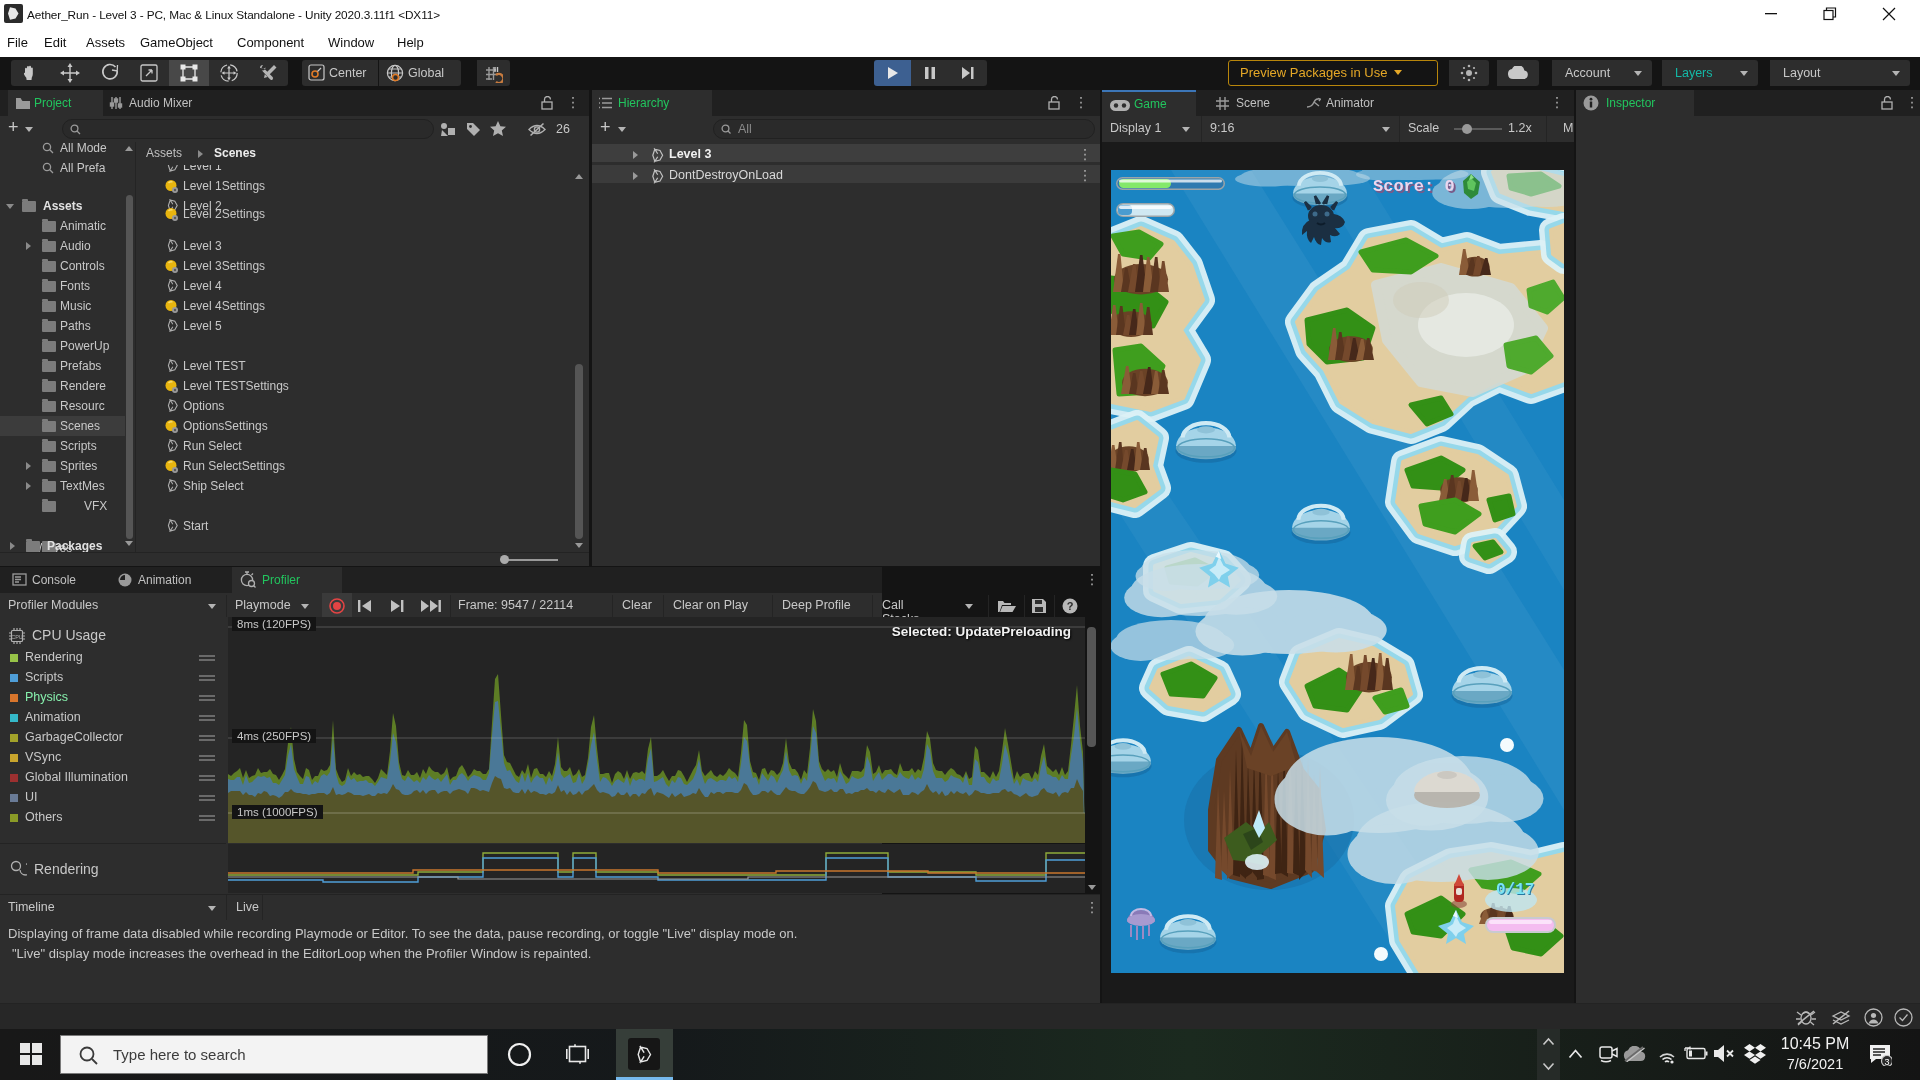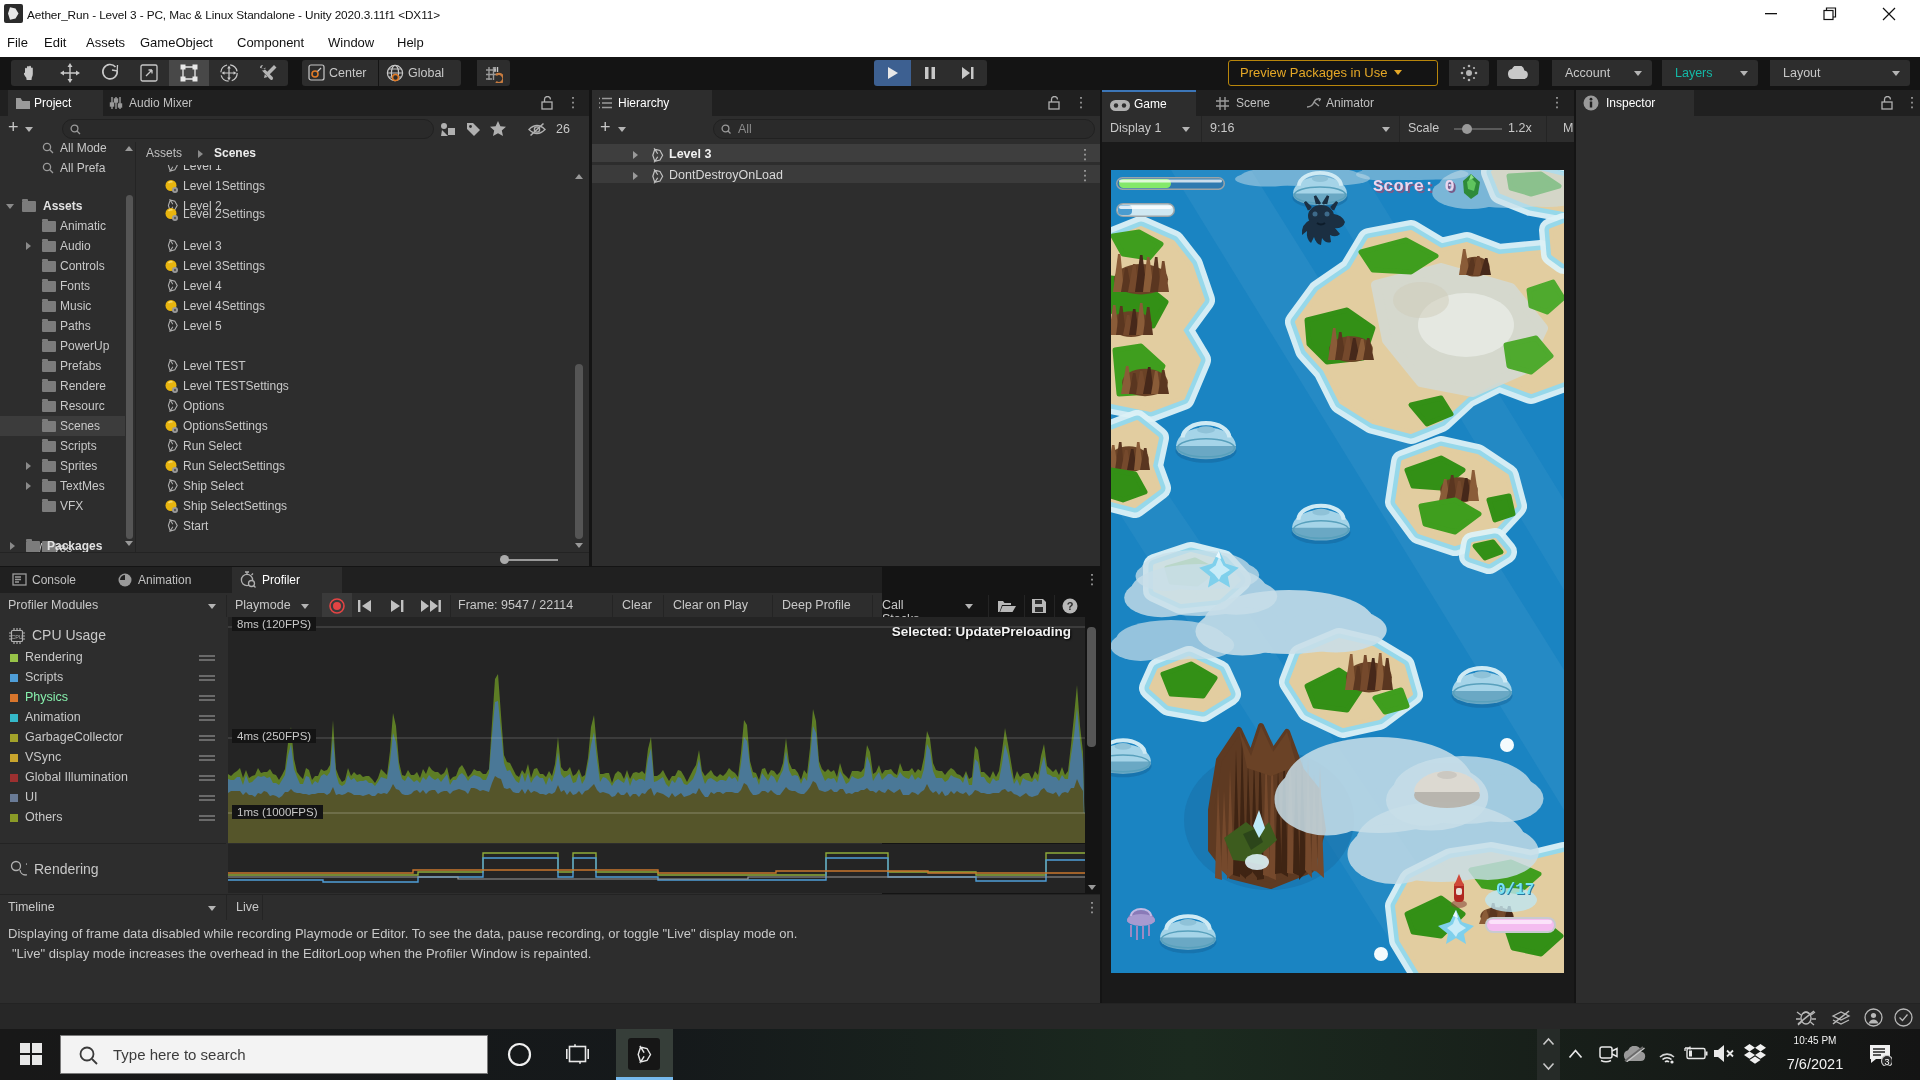--- a/index.html
+++ b/index.html
@@ -14,21 +14,21 @@
 .menuitem { position:absolute; top:6px; font-size:13px; color:#111; }
 
 #toolbar { left:0; top:57px; width:1920px; height:33px; background:#141414; }
 .tbtn { position:absolute; top:3px; height:26px; background:#2d2d2d; }
 .tbtn.first { border-radius:3px 0 0 3px; }
 .tbtn.last { border-radius:0 3px 3px 0; }
 .tbtn.sel { background:#484848; }
 
 .panel { position:absolute; background:#2d2d2d; }
 .tabbar { position:absolute; left:0; top:0; right:0; height:26px; background:#202020; }
-.tab { position:absolute; top:0; height:26px; background:#2d2d2d; color:#ffffff;
+.tab { position:absolute; top:0; height:26px; background:#2d2d2d; color:#22c55e;
   font-size:12px; line-height:26px; padding:0 9px 0 26px; }
 .tab.inactive { background:transparent; color:#c0c0c0; }
 .paneltools { position:absolute; left:0; top:26px; right:0; height:26px; background:#2d2d2d; }
 .searchbox { position:absolute; height:20px; top:3px; background:#2a2a2a;
   border:1px solid #212121; border-radius:10px; }
 .lockico, .dots3 { position:absolute; top:6px; color:#b8b8b8; font-size:13px; }
 .row { position:absolute; left:0; right:0; height:20px; font-size:12px; color:#c8c8c8;
   line-height:20px; white-space:nowrap; }
 
 .fold { position:absolute; width:14px; height:11px; background:#7c7c7c;
@@ -263,21 +263,21 @@
       <div class="row" style="top:154px;padding-left:60px"><span class="fold abs" style="left:42px;top:5px"></span>Music</div>
       <div class="row" style="top:174px;padding-left:60px"><span class="fold abs" style="left:42px;top:5px"></span>Paths</div>
       <div class="row" style="top:194px;padding-left:60px"><span class="fold abs" style="left:42px;top:5px"></span>PowerUp</div>
       <div class="row" style="top:214px;padding-left:60px"><span class="fold abs" style="left:42px;top:5px"></span>Prefabs</div>
       <div class="row" style="top:234px;padding-left:60px"><span class="fold abs" style="left:42px;top:5px"></span>Rendere</div>
       <div class="row" style="top:254px;padding-left:60px"><span class="fold abs" style="left:42px;top:5px"></span>Resourc</div>
       <div class="row" style="top:274px;padding-left:60px;background:#3c3c3c;width:134px"><span class="fold abs" style="left:42px;top:5px"></span>Scenes</div>
       <div class="row" style="top:294px;padding-left:60px"><span class="fold abs" style="left:42px;top:5px"></span>Scripts</div>
       <div class="row" style="top:314px;padding-left:60px"><span class="arrow-r abs" style="left:26px;top:6px"></span><span class="fold abs" style="left:42px;top:5px"></span>Sprites</div>
       <div class="row" style="top:334px;padding-left:60px"><span class="arrow-r abs" style="left:26px;top:6px"></span><span class="fold abs" style="left:42px;top:5px"></span>TextMes</div>
-      <div class="row" style="top:354px;padding-left:60px"><span class="fold abs" style="left:42px;top:5px"></span>VFX</div>
+      <div class="row" style="top:354px;padding-left:84px"><span class="fold abs" style="left:42px;top:5px"></span>VFX</div>
       <div class="row" style="top:396px;padding-left:36px"><span class="arrow-r abs" style="left:26px;top:6px"></span><span class="fold abs" style="left:42px;top:5px"></span>Waves</div>
       <div class="row" style="top:394px;padding-left:47px;color:#e2e2e2;font-weight:bold"><span class="arrow-r abs" style="left:10px;top:6px"></span><span class="fold abs" style="left:26px;top:5px"></span>Packages</div>
 
       <div class="abs" style="left:125px;top:0;width:9px;height:410px;background:#2d2d2d"></div>
       <span class="arrow-d abs" style="left:125px;top:4px;border-top-color:#999;transform:rotate(180deg)"></span>
       <div class="abs" style="left:126px;top:53px;width:7px;height:344px;background:#555;border-radius:4px"></div>
       <span class="arrow-d abs" style="left:125px;top:399px;border-top-color:#999"></span>
     </div>
 
     <div class="abs" style="left:135px;top:0;width:454px;height:410px;overflow:hidden;border-left:1px solid #242424">
@@ -336,23 +336,20 @@
               </svg>Options</div>
         <div class="row" style="top:294px;padding-left:47px"><svg class="abs" style="left:28px;top:2px" width="16" height="15">
                 <use href="#scn"></use>
               </svg>Run Select</div>
         <div class="row" style="top:314px;padding-left:47px"><svg class="abs" style="left:28px;top:3px" width="16" height="15">
                 <use href="#set"></use>
               </svg>Run SelectSettings</div>
         <div class="row" style="top:334px;padding-left:47px"><svg class="abs" style="left:28px;top:2px" width="16" height="15">
                 <use href="#scn"></use>
               </svg>Ship Select</div>
-        <div class="row" style="top:354px;padding-left:47px"><svg class="abs" style="left:28px;top:3px" width="16" height="15">
-                <use href="#set"></use>
-              </svg>Ship SelectSettings</div>
         <div class="row" style="top:374px;padding-left:47px"><svg class="abs" style="left:28px;top:2px" width="16" height="15">
                 <use href="#scn"></use>
               </svg>Start</div>
       </div>
 
       <div class="abs" style="left:0;top:0;width:454px;height:23px;background:#2d2d2d">
         <span style="position:absolute;left:10px;top:4px;font-size:12px;color:#c0c0c0">Assets</span>
         <span class="arrow-r abs" style="left:62px;top:8px;border-left-color:#8a8a8a"></span>
         <span style="position:absolute;left:78px;top:4px;font-size:12px;color:#ececec;font-weight:bold">Scenes</span>
       </div>
@@ -1086,21 +1083,21 @@
       </svg>
 
   <svg class="abs" style="left:1744px;top:15px" width="22" height="20" fill="#f0f0f0">
         <polygon points="5.5,0 11,3.7 5.5,7.4 0,3.7"></polygon>
         <polygon points="16.5,0 22,3.7 16.5,7.4 11,3.7"></polygon>
         <polygon points="5.5,7.4 11,11.1 5.5,14.8 0,11.1"></polygon>
         <polygon points="16.5,7.4 22,11.1 16.5,14.8 11,11.1"></polygon>
         <polygon points="11,12.4 16.5,16.1 11,19.8 5.5,16.1"></polygon>
       </svg>
 
-  <div class="abs" style="left:1770px;top:6px;width:90px;text-align:center;font-size:10px;color:#f2f2f2;white-space:nowrap">10:45 PM</div>
+  <div class="abs" style="left:1770px;top:6px;width:90px;text-align:center;font-size:16px;color:#f2f2f2;white-space:nowrap">10:45 PM</div>
   <div class="abs" style="left:1770px;top:27px;width:90px;text-align:center;font-size:14.5px;color:#f2f2f2;white-space:nowrap">7/6/2021</div>
 
   <svg class="abs" style="left:1868px;top:14px" width="24" height="23">
         <path d="M2 2 H22 V16 H8 L3 20 V16 H2 Z" fill="#f0f0f0"></path>
         <path d="M5 6 h12 M5 9 h12 M5 12 h8" stroke="#222" stroke-width="1.4"></path>
         <circle cx="19" cy="18" r="5.5" fill="#2a2a2a" stroke="#cacaca" stroke-width="1.2"></circle>
         <text x="19" y="21.5" text-anchor="middle" font-size="9" fill="#fff" font-family="Liberation Sans">3</text>
       </svg>
 </div>
 

